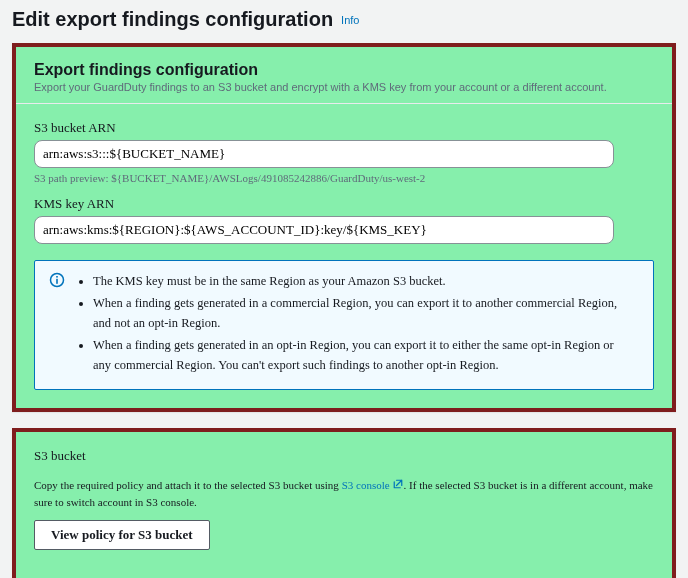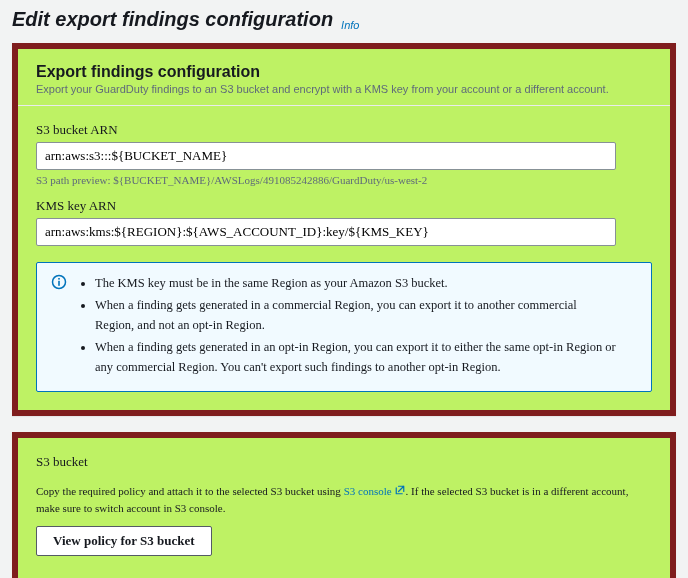--- a/index.html
+++ b/index.html
@@ -8,33 +8,32 @@
       font-size: 13px;
       color: #16191f;
       background: #f2f3f3;
       padding: 8px 12px;
     }
     .page-title {
       font-size: 20px;
       font-weight: 700;
       margin-bottom: 12px;
       display: flex;
-      align-items: flex-end;
+      align-items: center;
       gap: 8px;
-      font-style: italic;
     }
     .info-link {
       font-size: 11px;
       font-weight: 400;
       color: #0073bb;
       cursor: pointer;
     }
     .panel {
-      background: #bef264;
-      border: 6px solid #7f1d1d;
+      background: #86efac;
+      border: 4px solid #7f1d1d;
       margin-bottom: 16px;
       box-shadow: 0 1px 1px rgba(0,0,0,0.05);
     }
     .panel-header {
       padding: 14px 18px 10px 18px;
       border-bottom: 1px solid #e9ebed;
     }
     .panel-header h2 {
       font-size: 16px;
       font-weight: 700;
@@ -53,21 +52,21 @@
       font-weight: 400;
       display: block;
       margin-bottom: 4px;
     }
     input.text-input {
       width: 100%;
       max-width: 580px;
       padding: 5px 8px;
       font-size: 13px;
       border: 1px solid #879196;
-      border-radius: 2px;
+      border-radius: 8px;
       font-family: inherit;
     }
     .hint {
       font-size: 11px;
       color: #5f6b7a;
       margin-top: 4px;
     }
     .spacer-12 { height: 12px; }
     .info-box {
       margin-top: 16px;

